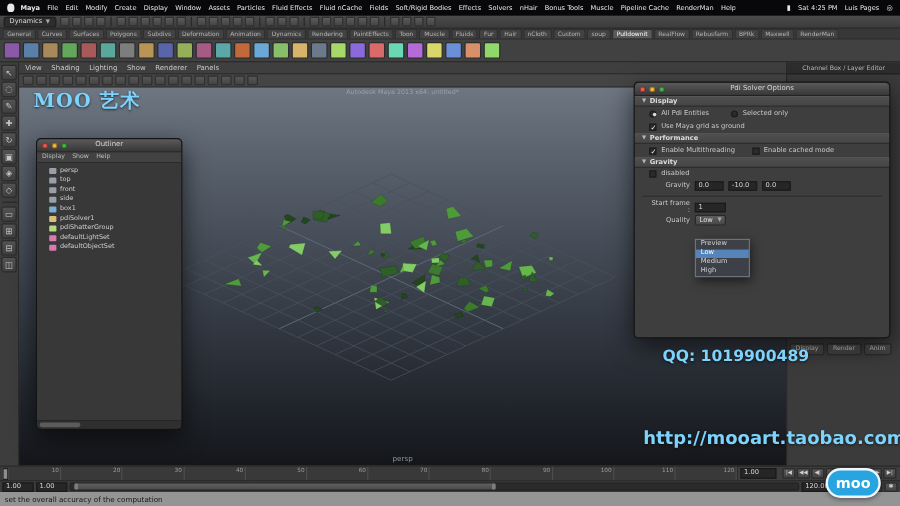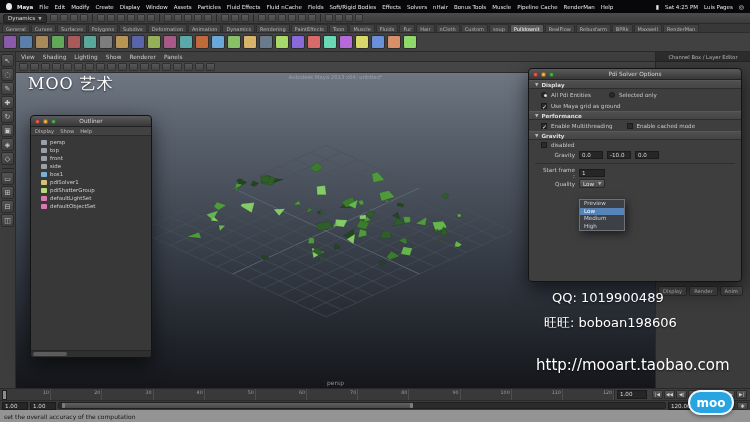--- a/index.html
+++ b/index.html
@@ -123,21 +123,21 @@
 .range-bar{position:absolute;left:0.5%;top:0;width:58%;height:100%;background:linear-gradient(#606060,#4a4a4a);
   border-radius:2px;display:flex;justify-content:space-between}
 .range-handle{width:3px;height:100%;background:#7d7d7d;border-radius:1px}
 .rbtn{width:11px;height:8px;background:linear-gradient(#585858,#424242);border:1px solid #2b2b2b;border-radius:1px;
   color:#d06048;font-size:5px;line-height:7px;text-align:center;flex:none}
 .rbtn.gray{color:#c9c9c9}
 .rowC{position:absolute;left:0;top:410px;width:750px;height:12px;background:#949494;display:flex;align-items:center;
   padding:0 4px;font-size:6px;color:#161616;z-index:10}
 
 
-.wm{position:absolute;z-index:60;color:#ffffff;font-weight:normal;text-shadow:0 1px 2px rgba(0,0,0,.65);white-space:nowrap}
+.wm{position:absolute;z-index:60;color:#7dd3fc;font-weight:bold;text-shadow:0 1px 2px rgba(0,0,0,.65);white-space:nowrap}
 .wm-title{left:28px;top:74px;font-size:16px;font-family:"DejaVu Serif",serif;letter-spacing:1px}
 .wm-qq{left:552px;top:290px;font-size:13px}
 .wm-ww{left:544px;top:314px;font-size:13px}
 .wm-url{left:536px;top:356px;font-size:15px}
 .wm-logo{position:absolute;left:688px;top:390px;width:46px;height:25px;background:#28a4e0;border:2px solid #eef7fd;
   border-radius:13px;color:#fff;font-size:12px;font-weight:bold;display:flex;align-items:center;justify-content:center;
   z-index:60;box-shadow:0 1px 4px rgba(0,0,0,.45)}
 </style>
 </head>
 <body>
@@ -609,17 +609,16 @@
     <span class="rbtn">●</span>
     <span class="rbtn gray">✱</span>
   </div>
 
   <div class="rowC">
     <span>set the overall accuracy of the computation</span>
   </div>
 
   <div class="wm wm-title">MOO 艺术</div>
   <div class="wm wm-qq">QQ:  1019900489</div>
-  <div class="wm wm-ww">旺旺:  boboan198606</div>
   <div class="wm wm-url">http://mooart.taobao.com</div>
   <div class="wm-logo">moo</div>
 
 </div>
 
 </body></html>

